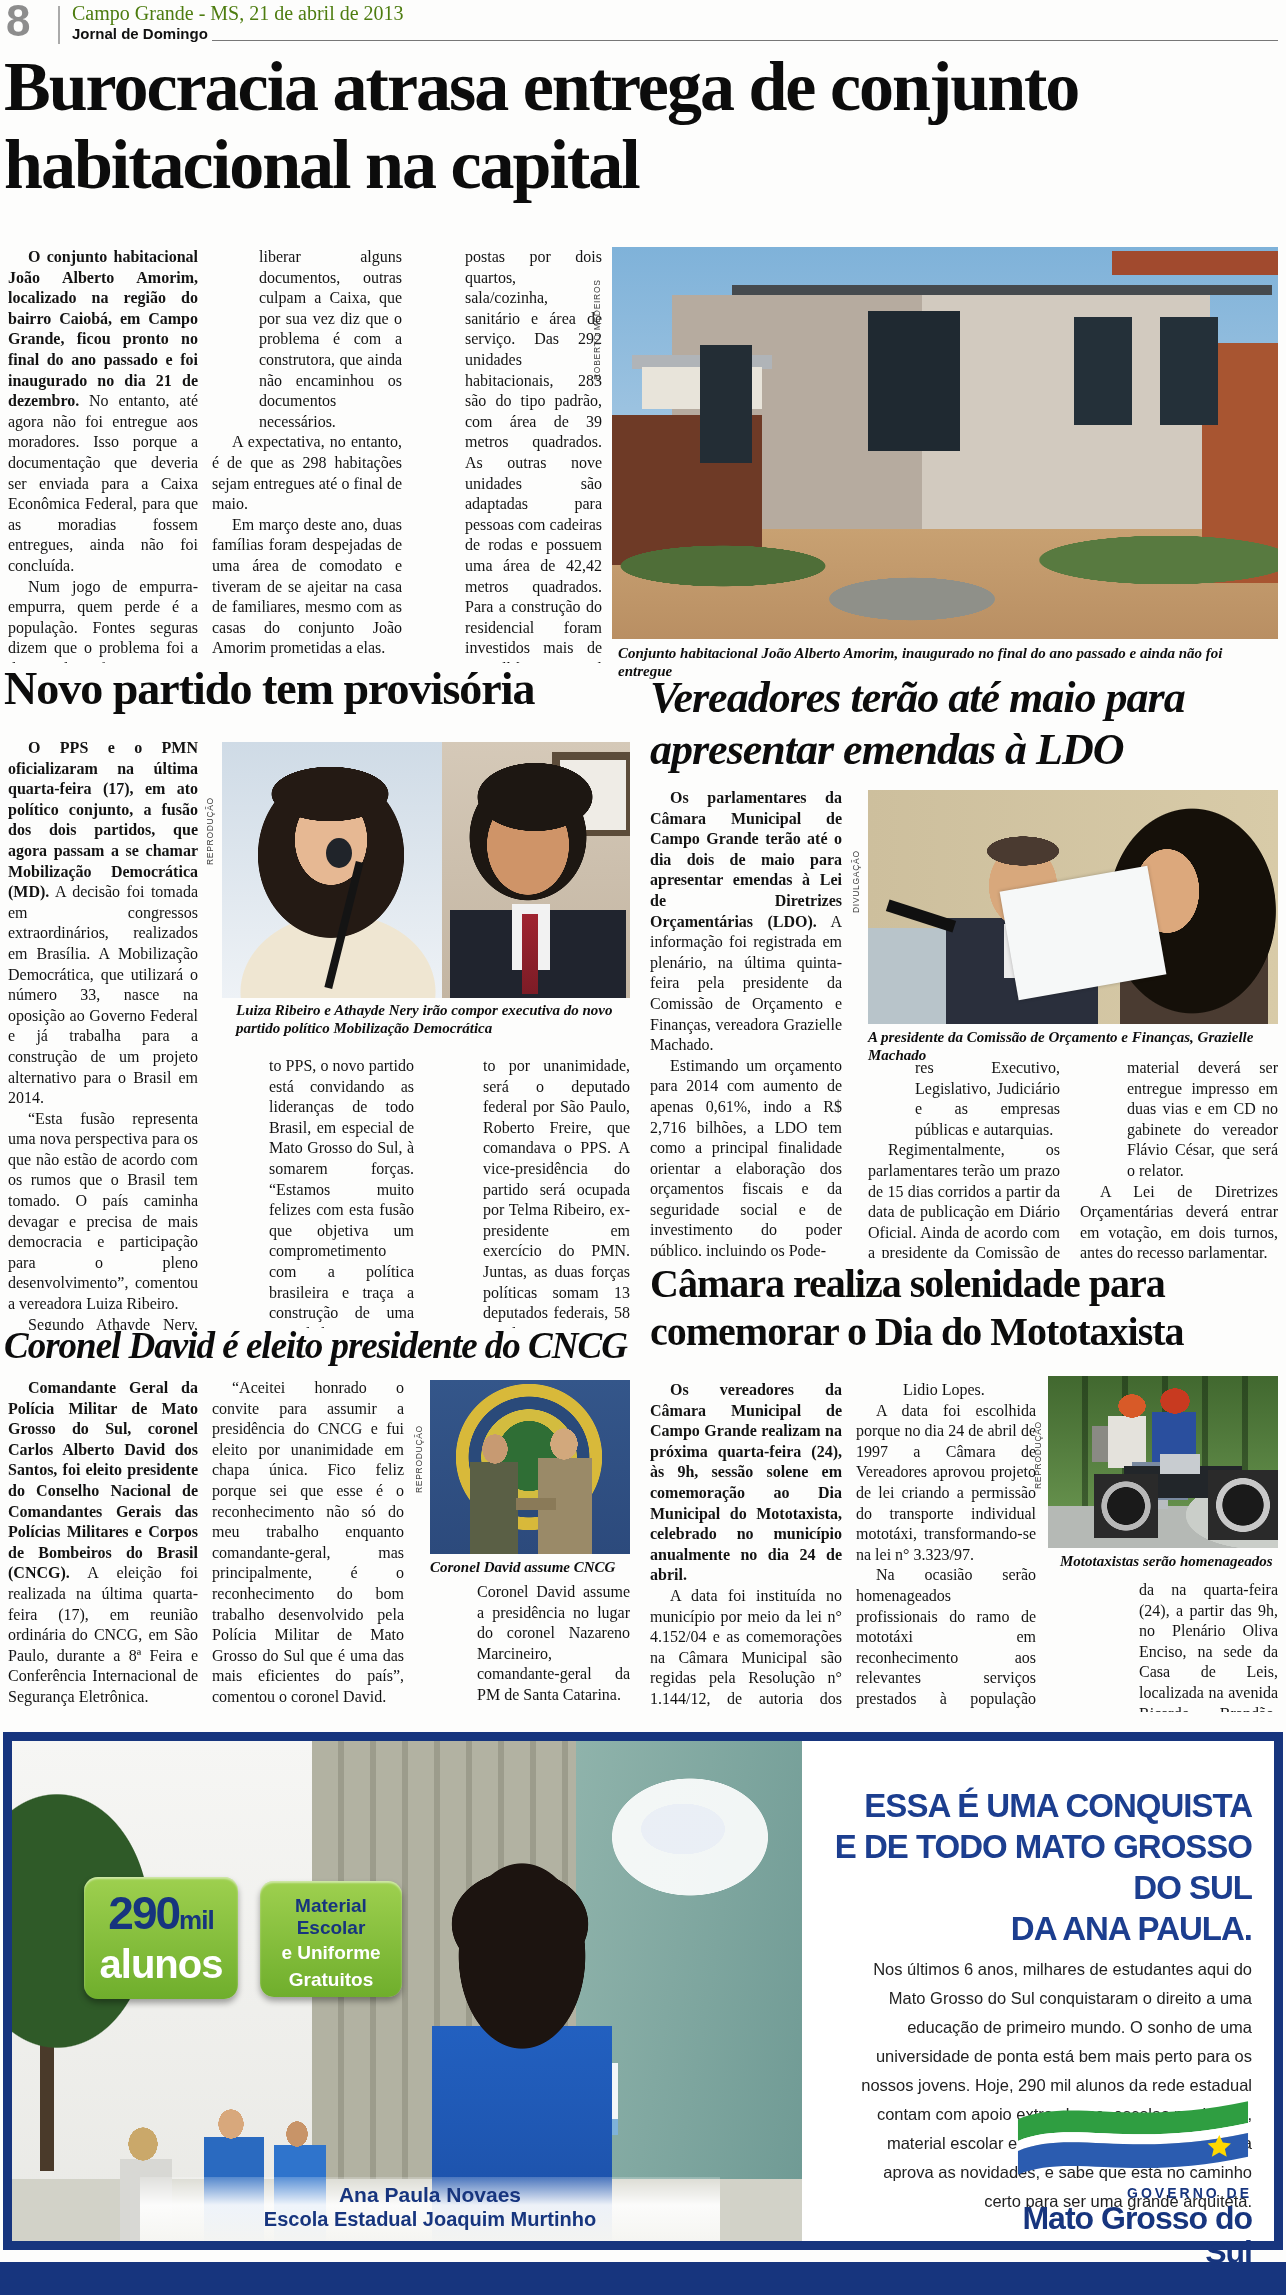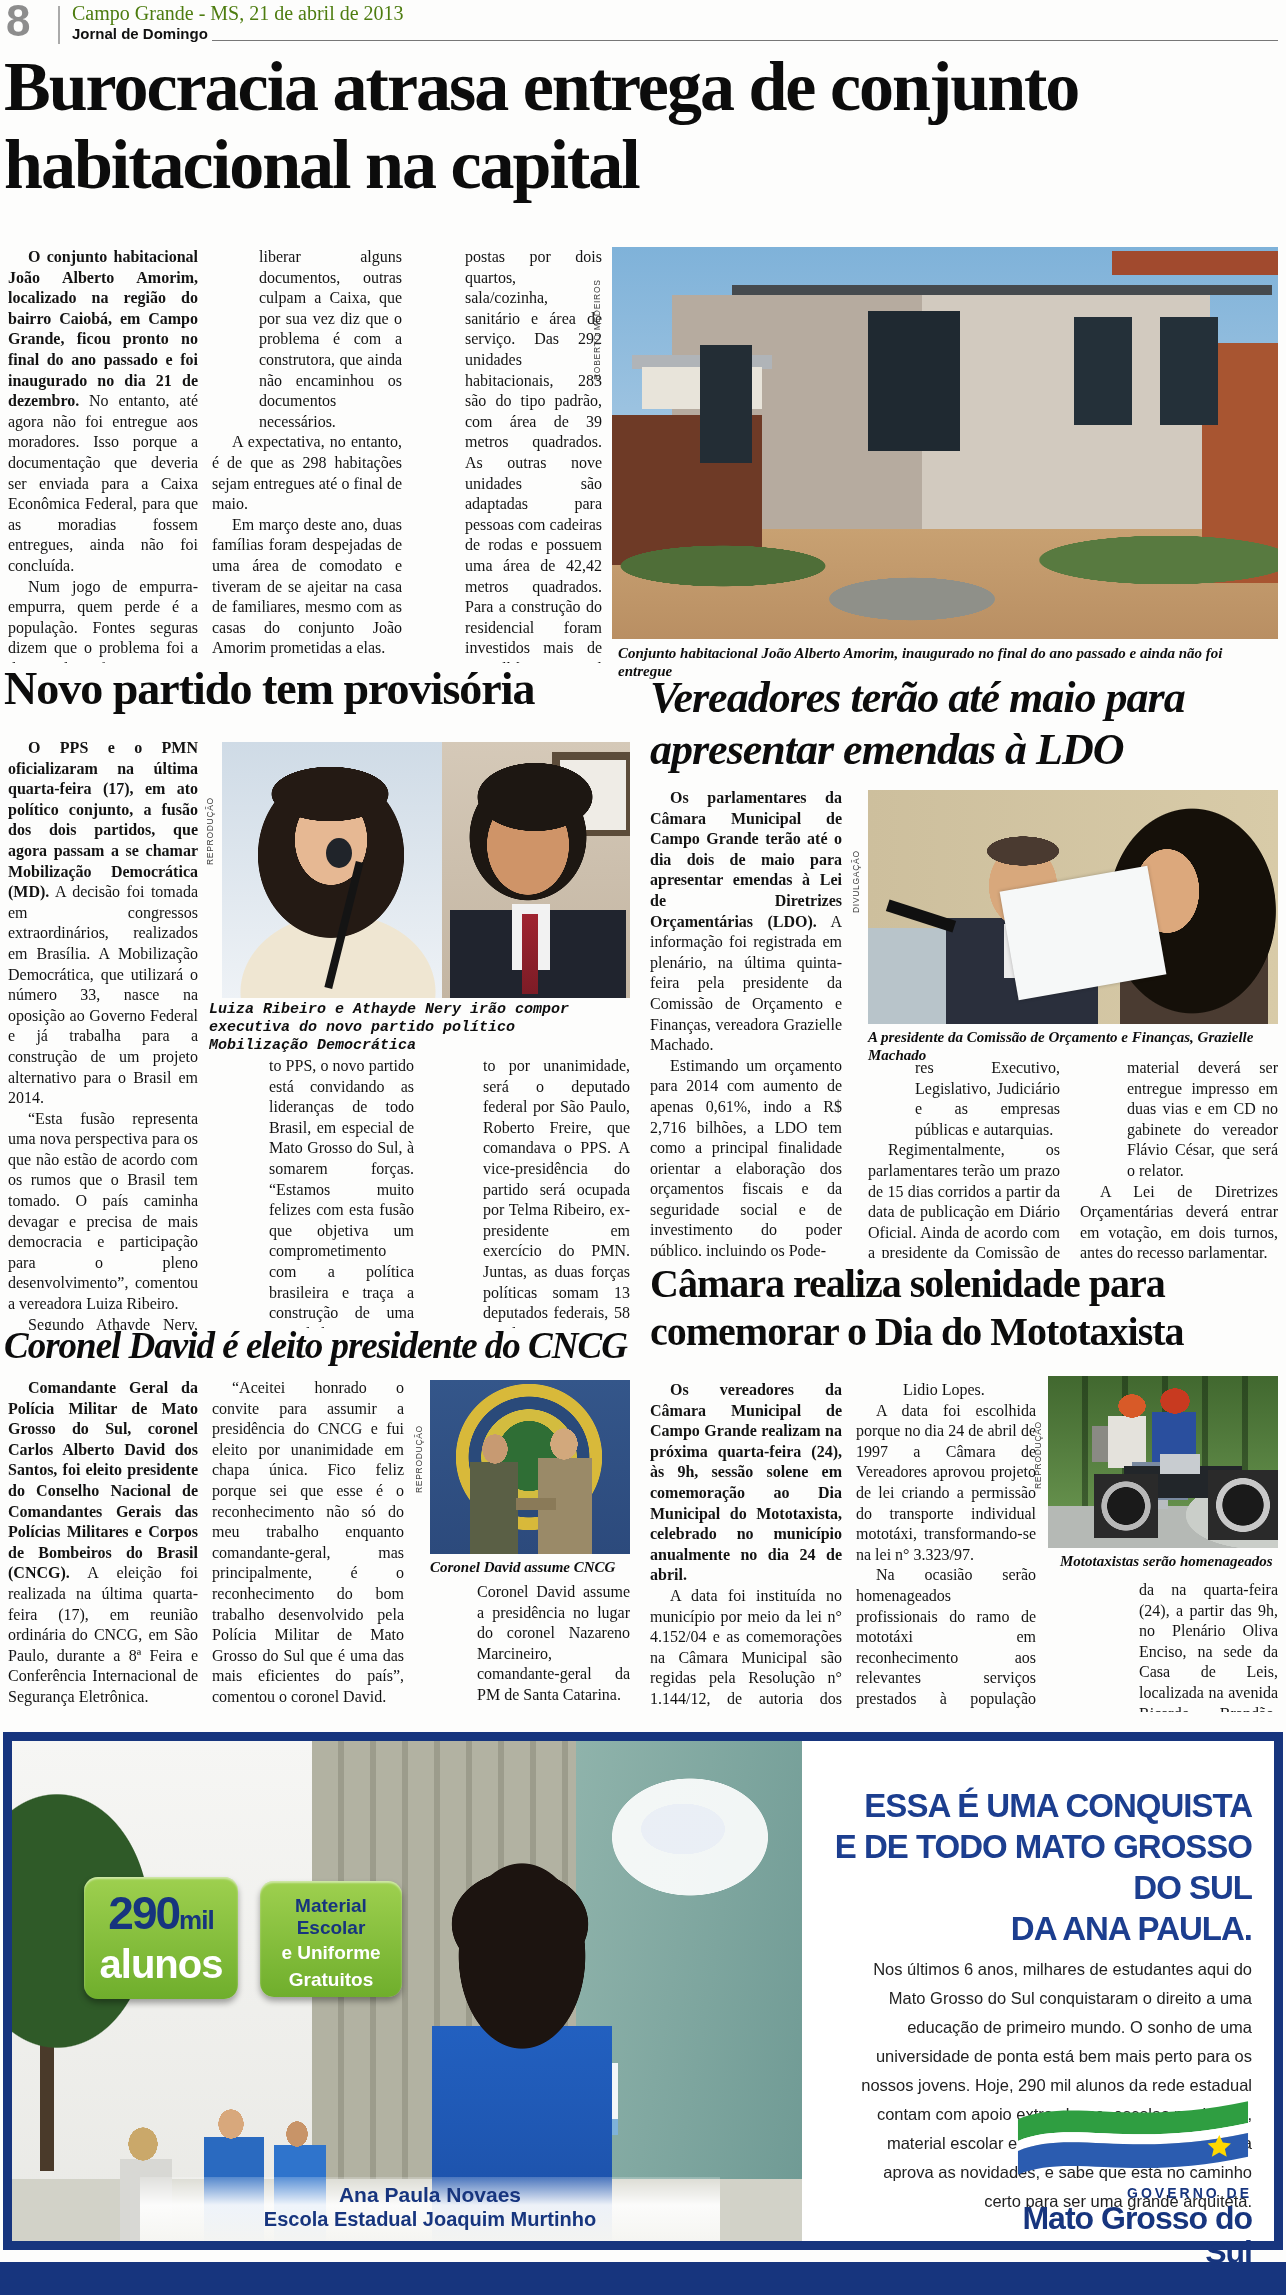--- a/index.html
+++ b/index.html
@@ -200,21 +200,21 @@
     <p><span class="lead">O PPS e o PMN oficializaram na última quarta-feira (17), em ato político conjunto, a fusão dos dois partidos, que agora passam a se chamar Mobilização Democrática (MD).</span><span> A decisão foi tomada em congressos extraordinários, realizados em Brasília. A Mobilização Democrática, que utilizará o número 33, nasce na oposição ao Governo Federal e já trabalha para a construção de um projeto alternativo para o Brasil em 2014.</span></p>
     <p>“Esta fusão representa uma nova perspectiva para os que não estão de acordo com os rumos que o Brasil tem tomado. O país caminha devagar e precisa de mais democracia e participação para o pleno desenvolvimento”, comentou a vereadora Luiza Ribeiro.</p>
     <p>Segundo Athayde Nery, presidente estadual do extin-</p>
   </div>
 
   <div class="credit" style="left:205px;top:745px;height:120px;">REPRODUÇÃO</div>
   <div id="photo-party" class="photo">
     <div id="mic-party-head"></div>
     <div id="mic-party"></div>
   </div>
-  <div class="cap" style="left:209px;top:1001px;width:408px;font-family:Liberation Mono, monospace;">Luiza Ribeiro e Athayde Nery irão compor executiva do novo partido político Mobilização Democrática</div>
+  <div class="cap" style="left:236px;top:1001px;width:408px;">Luiza Ribeiro e Athayde Nery irão compor executiva do novo partido político Mobilização Democrática</div>
 
   <div class="art" style="left:222px;top:1056px;width:192px;height:272px;">
     <p class="ni">to PPS, o novo partido está convidando as lideranças de todo Brasil, em especial de Mato Grosso do Sul, à somarem forças. “Estamos muito felizes com esta fusão que objetiva um comprometimento com a política brasileira e traça a construção de uma sociedade mais justa e democrática”, defendeu.</p>
     <p>O presidente da Mobilização Democrática, elei-</p>
   </div>
   <div class="art" style="left:436px;top:1056px;width:194px;height:272px;">
     <p class="ni">to por unanimidade, será o deputado federal por São Paulo, Roberto Freire, que comandava o PPS. A vice-presidência do partido será ocupada por Telma Ribeiro, ex-presidente em exercício do PMN. Juntas, as duas forças políticas somam 13 deputados federais, 58 estaduais, 147 prefeitos e 2.527 vereadores. São 683.420 filiados em todo o país.</p>
   </div>
 
   <div id="h-ldo" class="hl">

